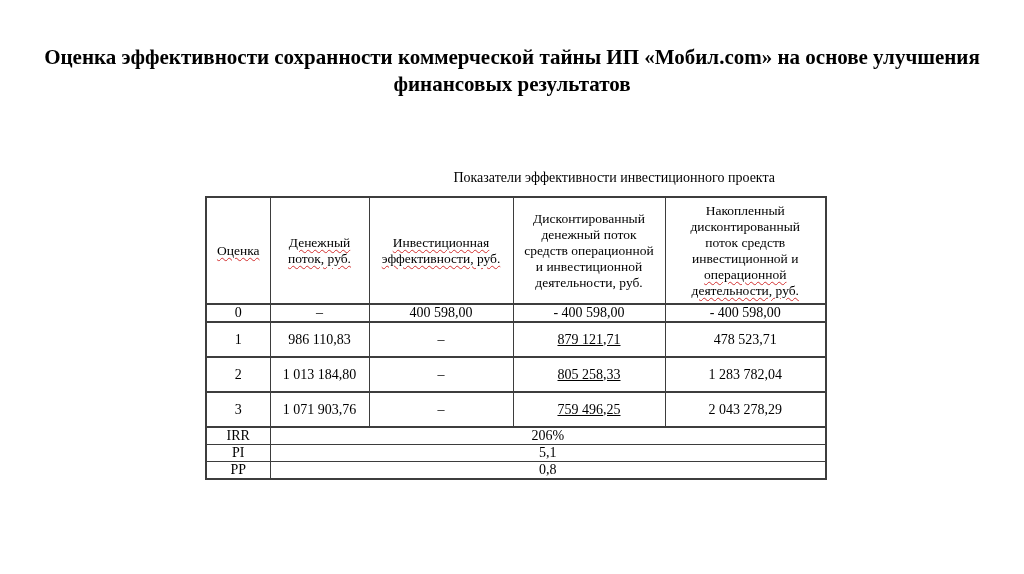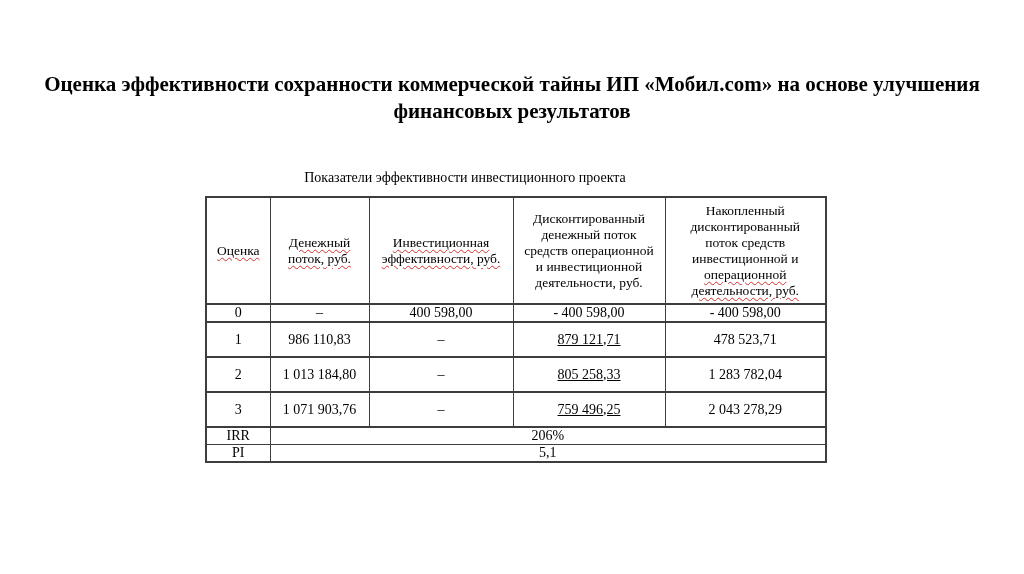--- a/index.html
+++ b/index.html
@@ -18,28 +18,27 @@
   }
   .title {
     position: absolute;
     top: 44px;
     left: 20px;
     right: 20px;
     text-align: center;
     font-size: 21px;
     line-height: 27px;
     font-weight: bold;
-    margin-top: 27px;
   }
   .caption {
     position: absolute;
     top: 169px;
     left: 155px;
     width: 620px;
-    text-align: center;
+    text-align: right;
     font-size: 14px;
     line-height: 18px;
   }
   table.fin {
     position: absolute;
     top: 196px;
     left: 205px;
     width: 620px;
     border-collapse: collapse;
     table-layout: fixed;
@@ -158,16 +157,20 @@
     </tbody>
     <tbody class="summary">
       <tr>
         <td>IRR</td>
         <td colspan="4">206%</td>
       </tr>
       <tr>
         <td>PI</td>
         <td colspan="4">5,1</td>
       </tr>
+      <tr>
+        <td>PP</td>
+        <td colspan="4">0,8</td>
+      </tr>
     </tbody>
   </table>
 
 </div>
 
 </body></html>

